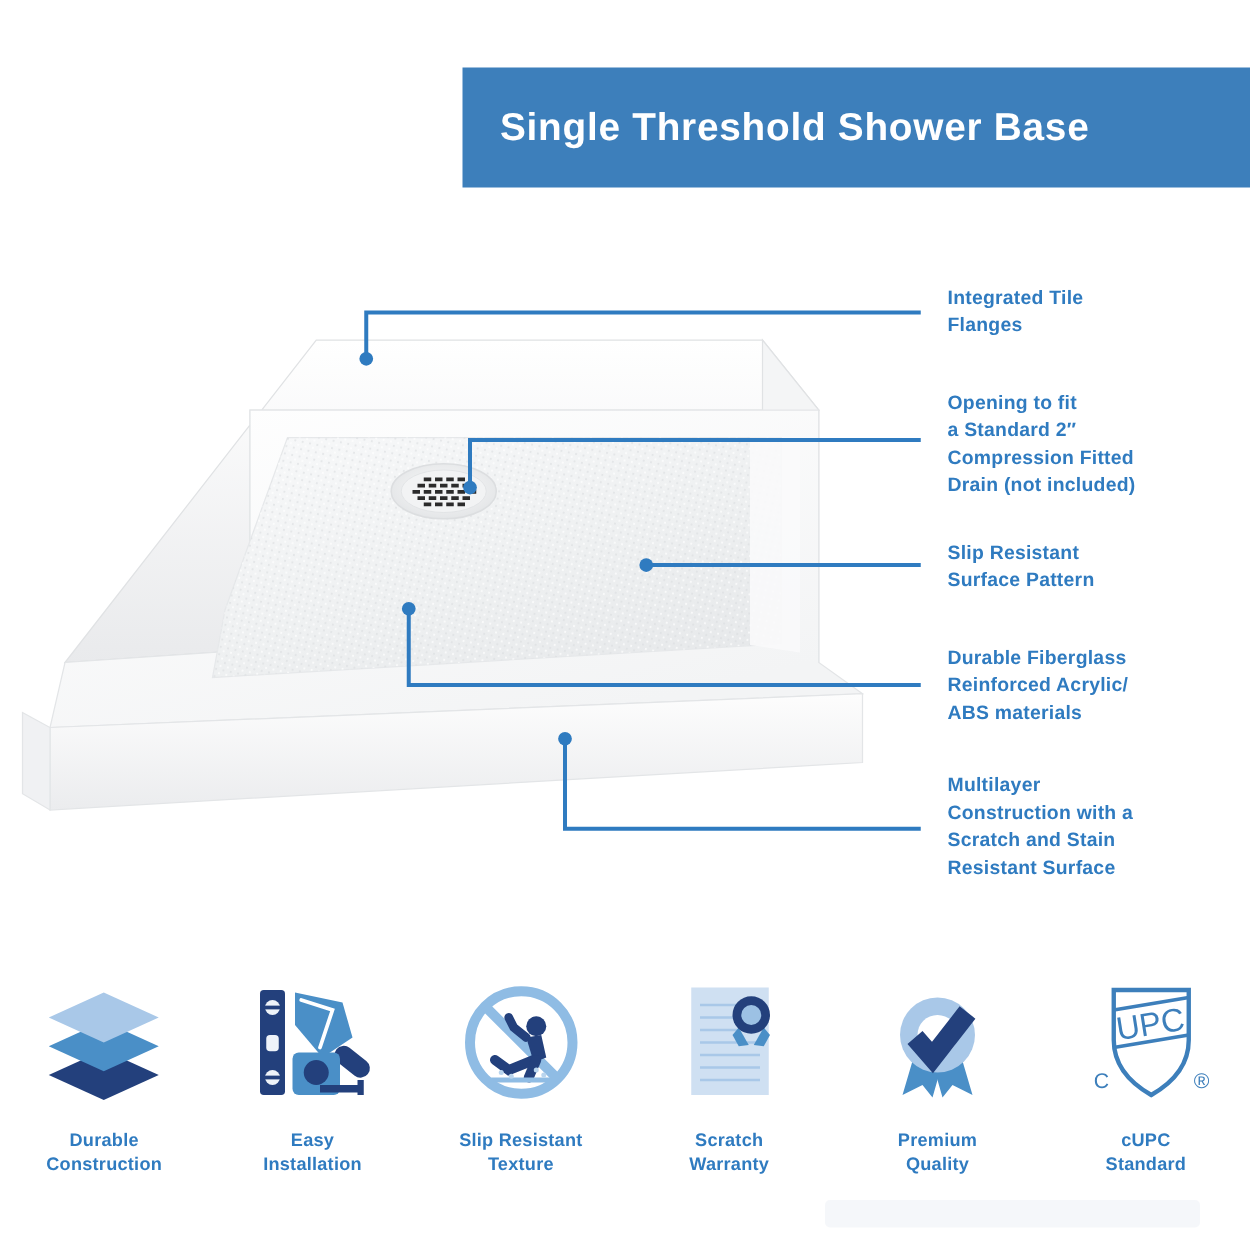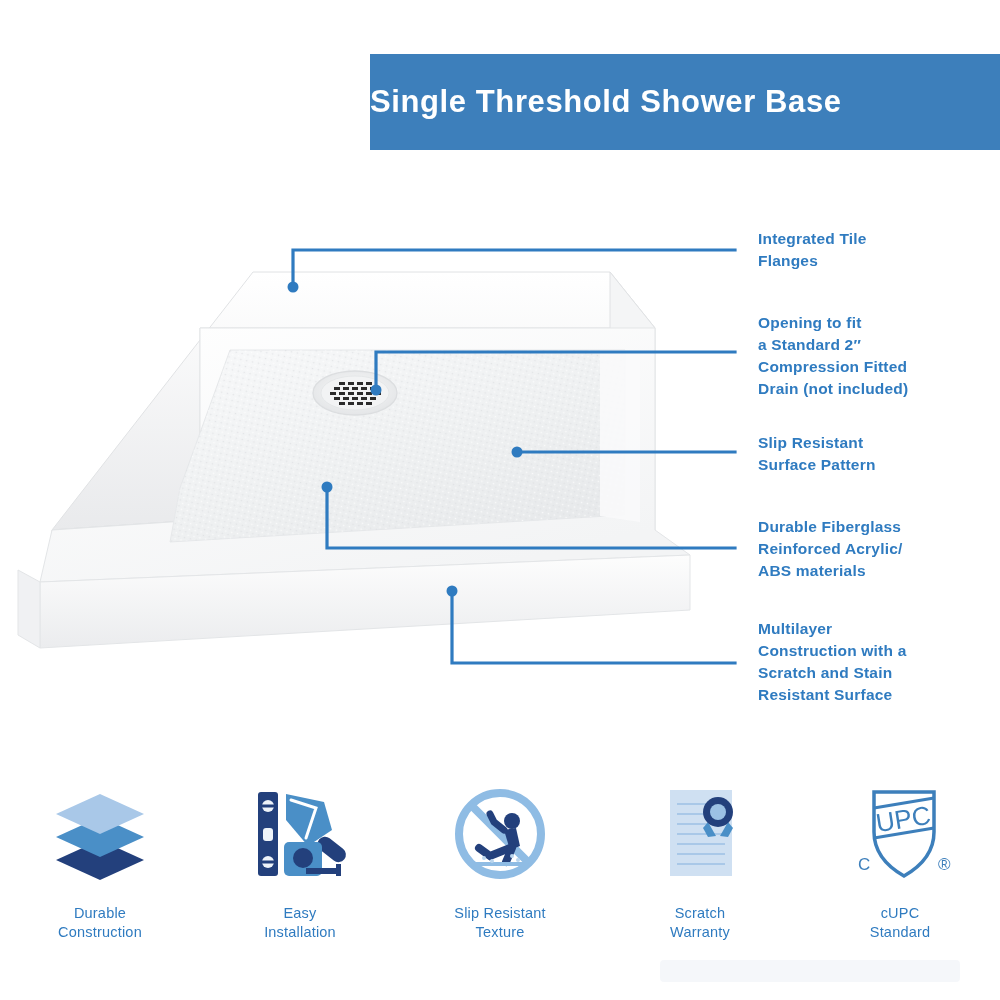--- a/index.html
+++ b/index.html
@@ -17,20 +17,21 @@
     left: 370px; top: 54px;
     width: 630px; height: 96px;
     background: #3d7fbb;
     display: flex; align-items: center;
   }
   .banner-title {
     color: #ffffff;
     font-size: 31px;
     font-weight: bold;
     letter-spacing: 0.6px;
+    padding-left: 30px;
     white-space: nowrap;
   }
 
   
   .callout {
     position: absolute;
     color: #2f7bc0;
     font-size: 15.5px;
     font-weight: bold;
     line-height: 1.42;
@@ -62,21 +63,21 @@
     align-items: center; justify-content: flex-start;
   }
   .feature-icon {
     height: 112px; width: 112px;
     display: flex; align-items: center; justify-content: center;
   }
   .feature-label {
     margin-top: 14px;
     color: #2f7bc0;
     font-size: 14.5px;
-    font-weight: normal;
+    font-weight: bold;
     line-height: 1.3;
     text-align: center;
     white-space: pre-line;
     letter-spacing: 0.2px;
   }
   .watermark {
     position: absolute; left: 660px; top: 960px;
     width: 300px; height: 22px;
     background: rgba(210,220,232,0.22);
     border-radius: 4px;
@@ -298,20 +299,33 @@
           <path d="M62 38 L70 52 L62 53 L57 44 Z" fill="#4a8fc7"></path>
           <path d="M82 38 L74 52 L82 53 L87 44 Z" fill="#4a8fc7"></path>
           <circle cx="72" cy="28" r="15" fill="#23407c"></circle>
           <circle cx="72" cy="28" r="8" fill="#9cc1e4"></circle>
         </svg>
       </div>
       <div class="feature-label">Scratch
 Warranty</div>
     </div>
 
+    <div class="feature">
+      <div class="feature-icon">
+        <svg width="108" height="100" viewBox="0 0 108 100">
+          <path d="M36 58 L26 92 L42 84 L50 94 L58 66 Z" fill="#4a8fc7"></path>
+          <path d="M72 58 L82 92 L66 84 L58 94 L50 66 Z" fill="#4a8fc7"></path>
+          <circle cx="54" cy="44" r="30" fill="#a9c8e8"></circle>
+          <circle cx="54" cy="44" r="16" fill="#ffffff"></circle>
+          <path d="M36 46 L50 62 L78 26" fill="none" stroke="#23407c" stroke-width="16" stroke-linejoin="miter"></path>
+        </svg>
+      </div>
+      <div class="feature-label">Premium
+Quality</div>
+    </div>
 
     <div class="feature">
       <div class="feature-icon">
         <svg width="108" height="100" viewBox="0 0 108 100">
           <path d="M28 8 H88 V48 C88 70 72 84 58 92 C44 84 28 70 28 48 Z" fill="none" stroke="#3d7fbb" stroke-width="3.5"></path>
           <line x1="28" y1="24" x2="88" y2="14" stroke="#3d7fbb" stroke-width="3"></line>
           <line x1="28" y1="54" x2="88" y2="44" stroke="#3d7fbb" stroke-width="3"></line>
           <text x="58" y="44" font-family="Liberation Sans, sans-serif" font-size="26" fill="#3d7fbb" text-anchor="middle" transform="rotate(-9 58 40)">UPC</text>
           <text x="12" y="86" font-family="Liberation Sans, sans-serif" font-size="17" fill="#3d7fbb">C</text>
           <text x="92" y="86" font-family="Liberation Sans, sans-serif" font-size="17" fill="#3d7fbb">®</text>

